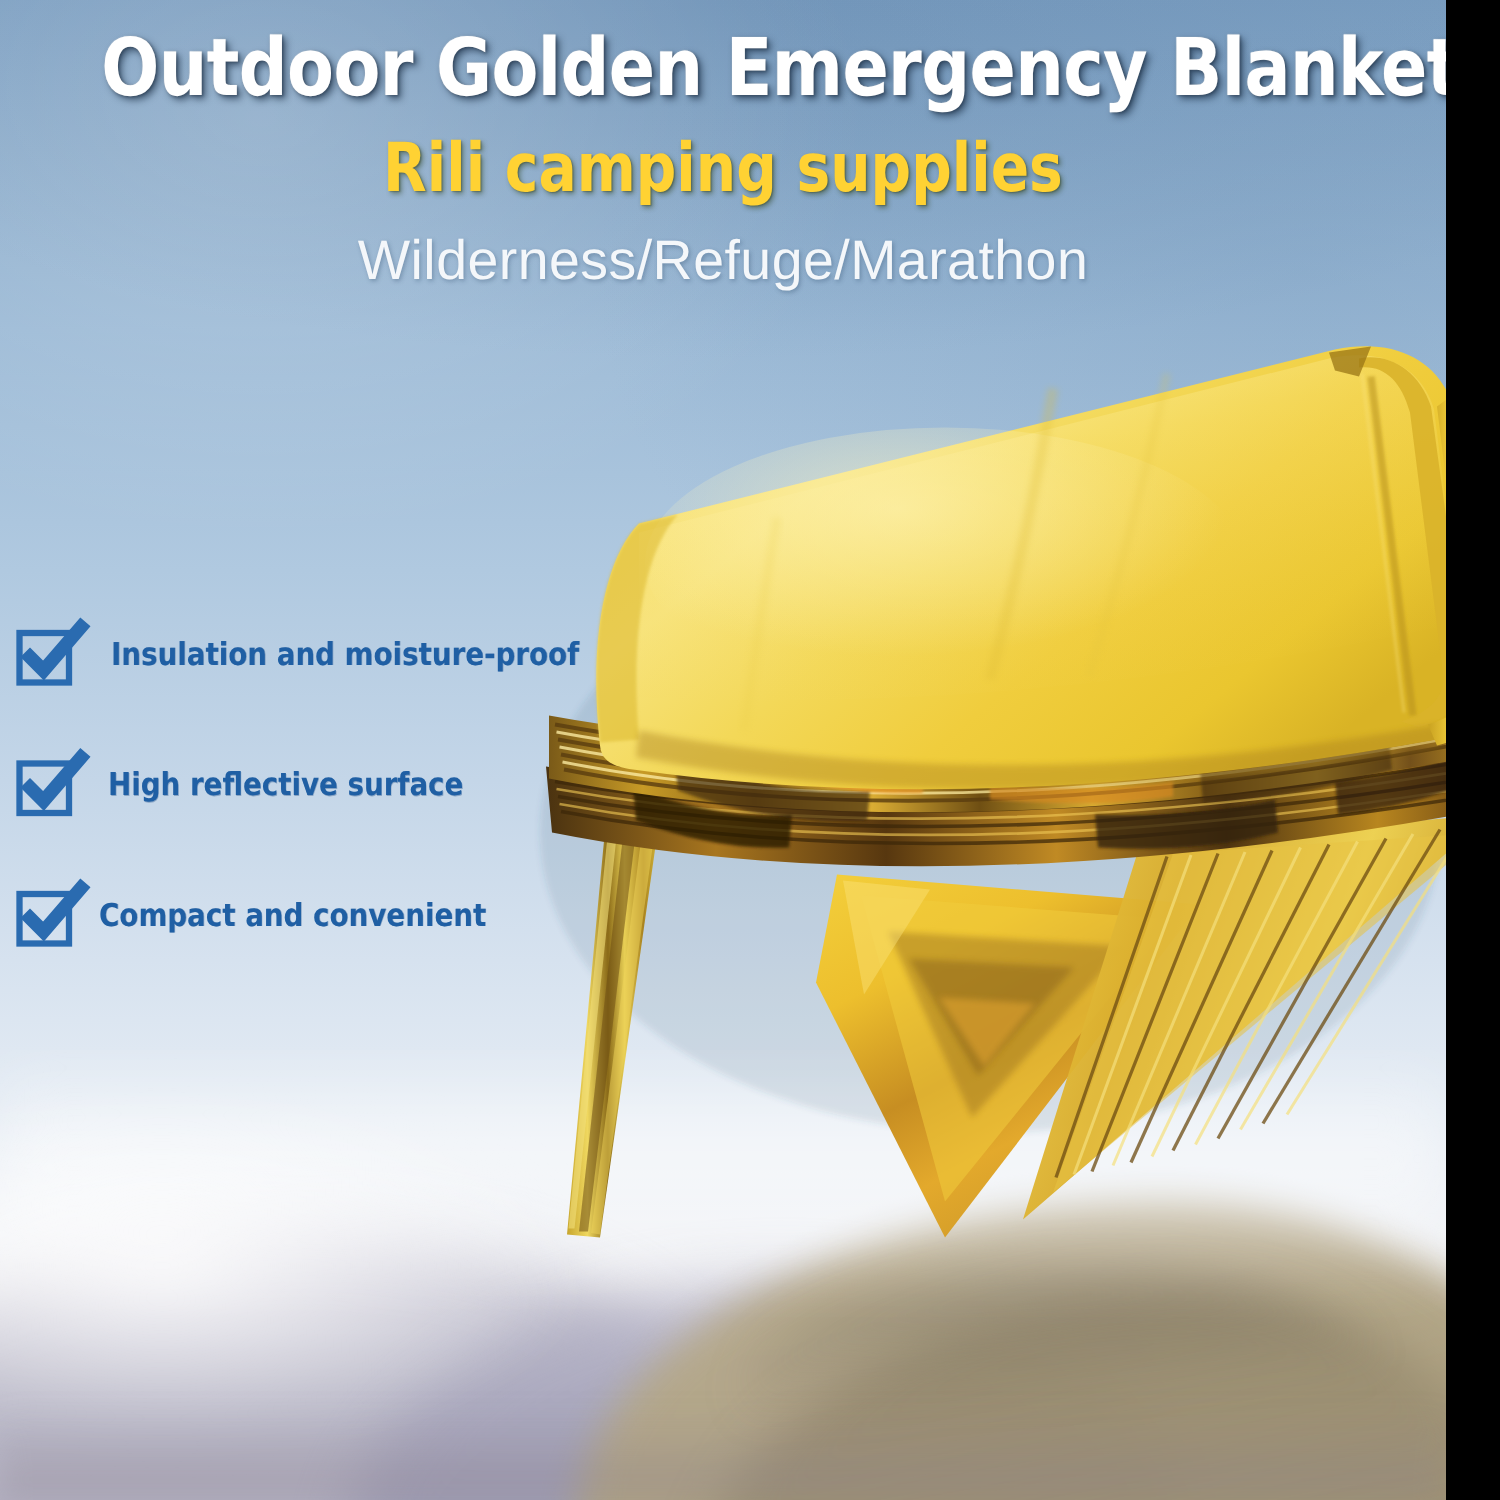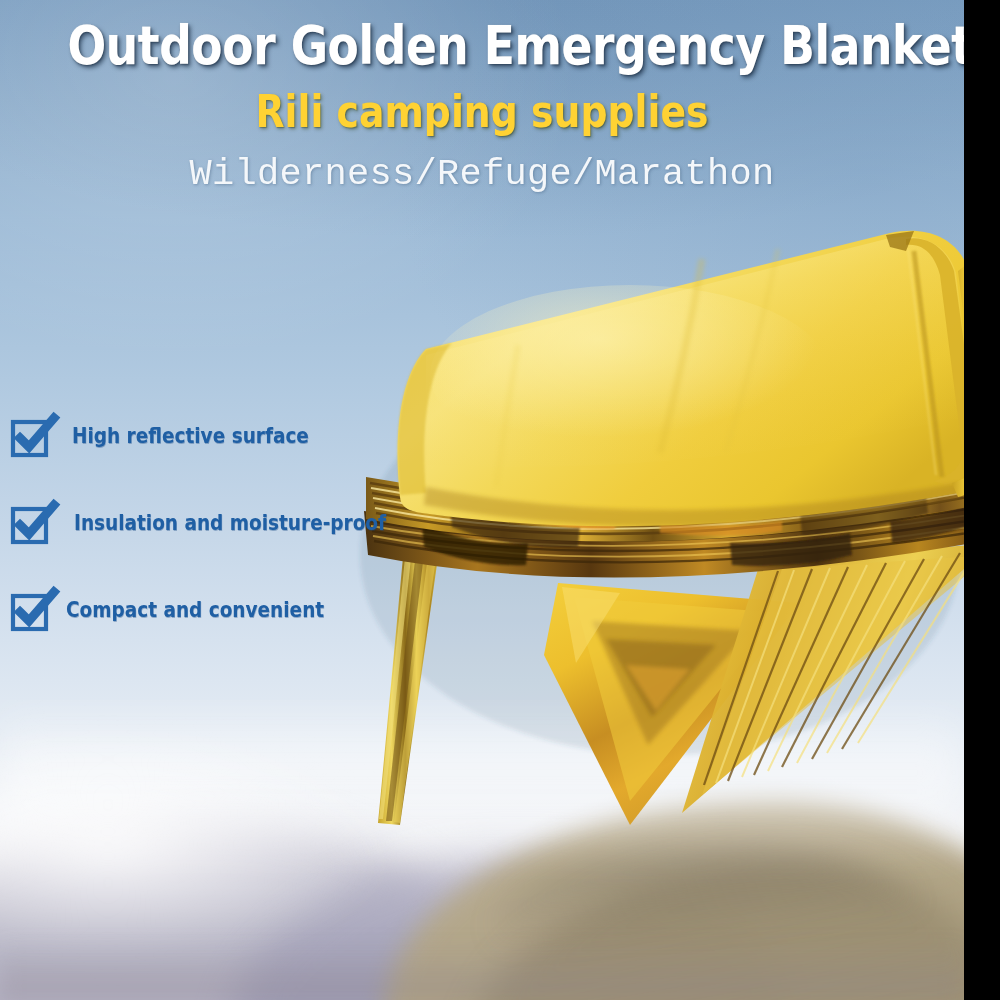--- a/index.html
+++ b/index.html
@@ -163,21 +163,21 @@
     color: #ffd233;
     transform: scaleX(0.84);
     transform-origin: center;
     text-shadow:
       2px 2px 4px rgba(40,60,20,0.45),
       1px 1px 1px rgba(60,70,30,0.35);
     white-space: nowrap;
   }
   .title-tag {
     margin-top: 20px;
-    font-family: Liberation Mono, monospace;
+    font-family: Liberation Sans, sans-serif;
     font-weight: 400;
     font-size: 37px;
     line-height: 1.05;
     color: #f4f7fa;
     letter-spacing: 0.3px;
     text-shadow: 1px 1px 3px rgba(40,70,100,0.35);
     white-space: nowrap;
   }
 
   
@@ -436,40 +436,40 @@
 
   <div class="headline-wrap">
     <div class="title-main">Outdoor Golden Emergency Blanket</div>
     <div class="title-sub">Rili camping supplies</div>
     <div class="title-tag">Wilderness/Refuge/Marathon</div>
   </div>
 
   <div class="features">
 
 
+    <div class="feature-row f2">
+      <span class="check-icon">
+        <svg width="46" height="46" viewBox="0 0 46 46">
+          <rect x="3" y="9" width="33" height="33" fill="none" stroke="#2a6bb0" stroke-width="4.2"></rect>
+          <path d="M 10 25 L 19 34 L 44 5" fill="none" stroke="#2a6bb0" stroke-width="9" stroke-linecap="square" stroke-linejoin="miter"></path>
+        </svg>
+      </span>
+      <span class="feature-label">Insulation and moisture-proof</span>
+    </div>
+
     <div class="feature-row f3">
       <span class="check-icon">
         <svg width="46" height="46" viewBox="0 0 46 46">
           <rect x="3" y="9" width="33" height="33" fill="none" stroke="#2a6bb0" stroke-width="4.2"></rect>
           <path d="M 10 25 L 19 34 L 44 5" fill="none" stroke="#2a6bb0" stroke-width="9" stroke-linecap="square" stroke-linejoin="miter"></path>
         </svg>
       </span>
       <span class="feature-label">High reflective surface</span>
     </div>
 
-    <div class="feature-row f2">
-      <span class="check-icon">
-        <svg width="46" height="46" viewBox="0 0 46 46">
-          <rect x="3" y="9" width="33" height="33" fill="none" stroke="#2a6bb0" stroke-width="4.2"></rect>
-          <path d="M 10 25 L 19 34 L 44 5" fill="none" stroke="#2a6bb0" stroke-width="9" stroke-linecap="square" stroke-linejoin="miter"></path>
-        </svg>
-      </span>
-      <span class="feature-label">Insulation and moisture-proof</span>
-    </div>
-
     <div class="feature-row f4">
       <span class="check-icon">
         <svg width="46" height="46" viewBox="0 0 46 46">
           <rect x="3" y="9" width="33" height="33" fill="none" stroke="#2a6bb0" stroke-width="4.2"></rect>
           <path d="M 10 25 L 19 34 L 44 5" fill="none" stroke="#2a6bb0" stroke-width="9" stroke-linecap="square" stroke-linejoin="miter"></path>
         </svg>
       </span>
       <span class="feature-label">Compact and convenient</span>
     </div>
 

